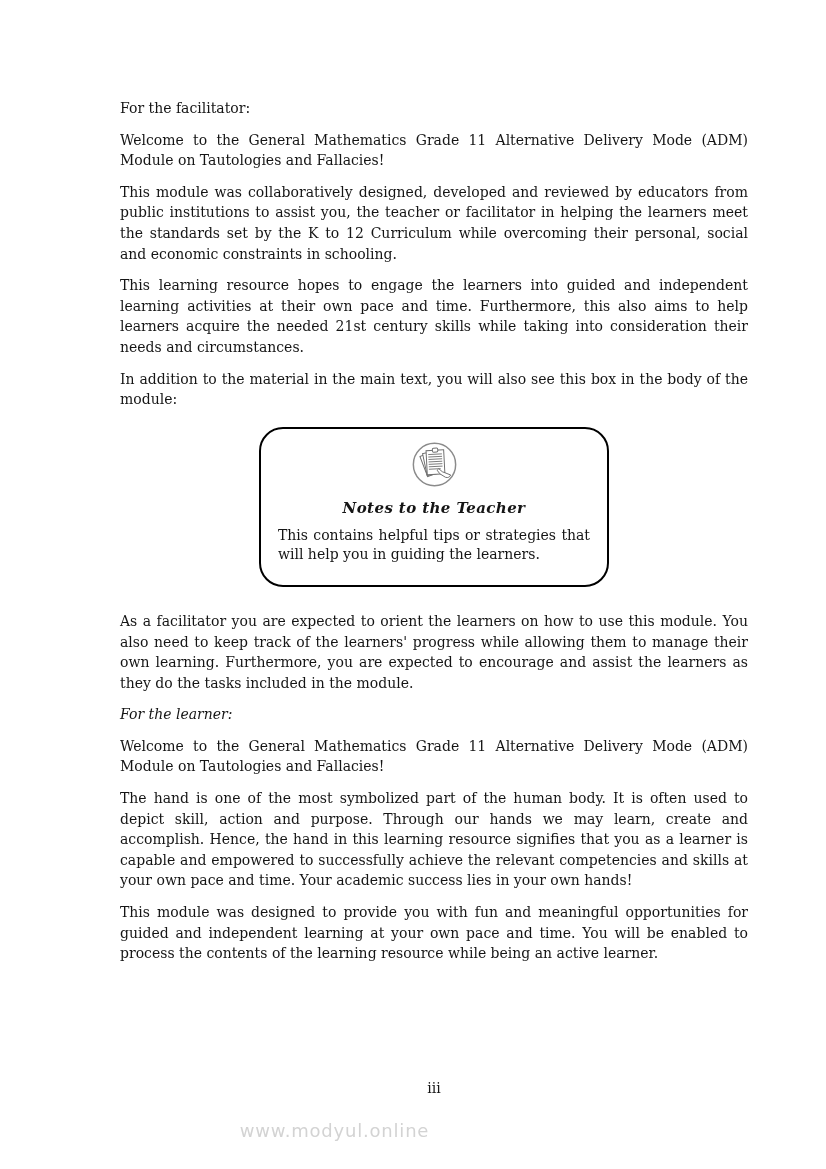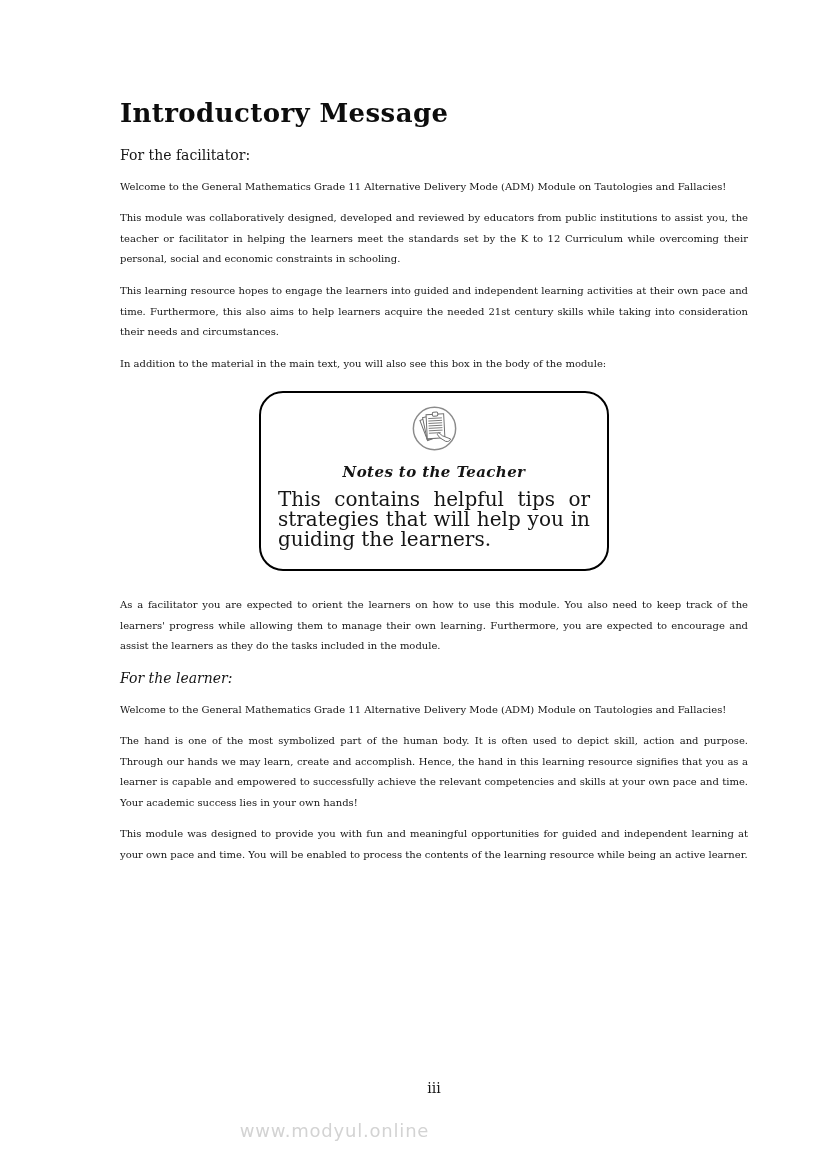--- a/index.html
+++ b/index.html
@@ -19,21 +19,21 @@
     width: 628px;
   }
   .doc-title {
     font-size: 26px;
     font-weight: bold;
     letter-spacing: 0.4px;
     margin: 0 0 17px 0;
     color: #0d0d0d;
   }
   p.body-par {
-    font-size: 10px;
+    font-size: 14px;
     line-height: 20.6px;
     text-align: justify;
     margin: 0 0 11px 0;
   }
   p.heading-par {
     font-size: 14px;
     line-height: 20.6px;
     text-align: left;
     margin: 0 0 11px 0;
   }
@@ -53,21 +53,21 @@
   }
   .note-title {
     text-align: center;
     font-weight: bold;
     font-style: italic;
     font-size: 15px;
     letter-spacing: 0.4px;
     margin: 0 0 9px 0;
   }
   .note-body {
-    font-size: 20px;
+    font-size: 14px;
     line-height: 19.6px;
     text-align: justify;
     margin: 0;
     padding: 0 2px;
   }
   .page-number {
     position: absolute;
     left: 120px;
     top: 1080px;
     width: 628px;
@@ -85,21 +85,20 @@
     font-size: 18px;
     letter-spacing: 0.8px;
     color: #d3d3d3;
   }
 </style>
 </head>
 <body>
 
 <div class="content">
 
-  <h1 class="doc-title">Introductory Message</h1>
 
   <p class="heading-par">For the facilitator:</p>
 
   <p class="body-par">Welcome to the General Mathematics Grade 11 Alternative Delivery Mode (ADM) Module on Tautologies and Fallacies!</p>
   <p class="body-par">This module was collaboratively designed, developed and reviewed by educators from public institutions to assist you, the teacher or facilitator in helping the learners meet the standards set by the K to 12 Curriculum while overcoming their personal, social and economic constraints in schooling.</p>
   <p class="body-par">This learning resource hopes to engage the learners into guided and independent learning activities at their own pace and time. Furthermore, this also aims to help learners acquire the needed 21st century skills while taking into consideration their needs and circumstances.</p>
   <p class="body-par">In addition to the material in the main text, you will also see this box in the body of the module:</p>
 
   <div class="note-box">
     <div class="note-icon-wrap">

